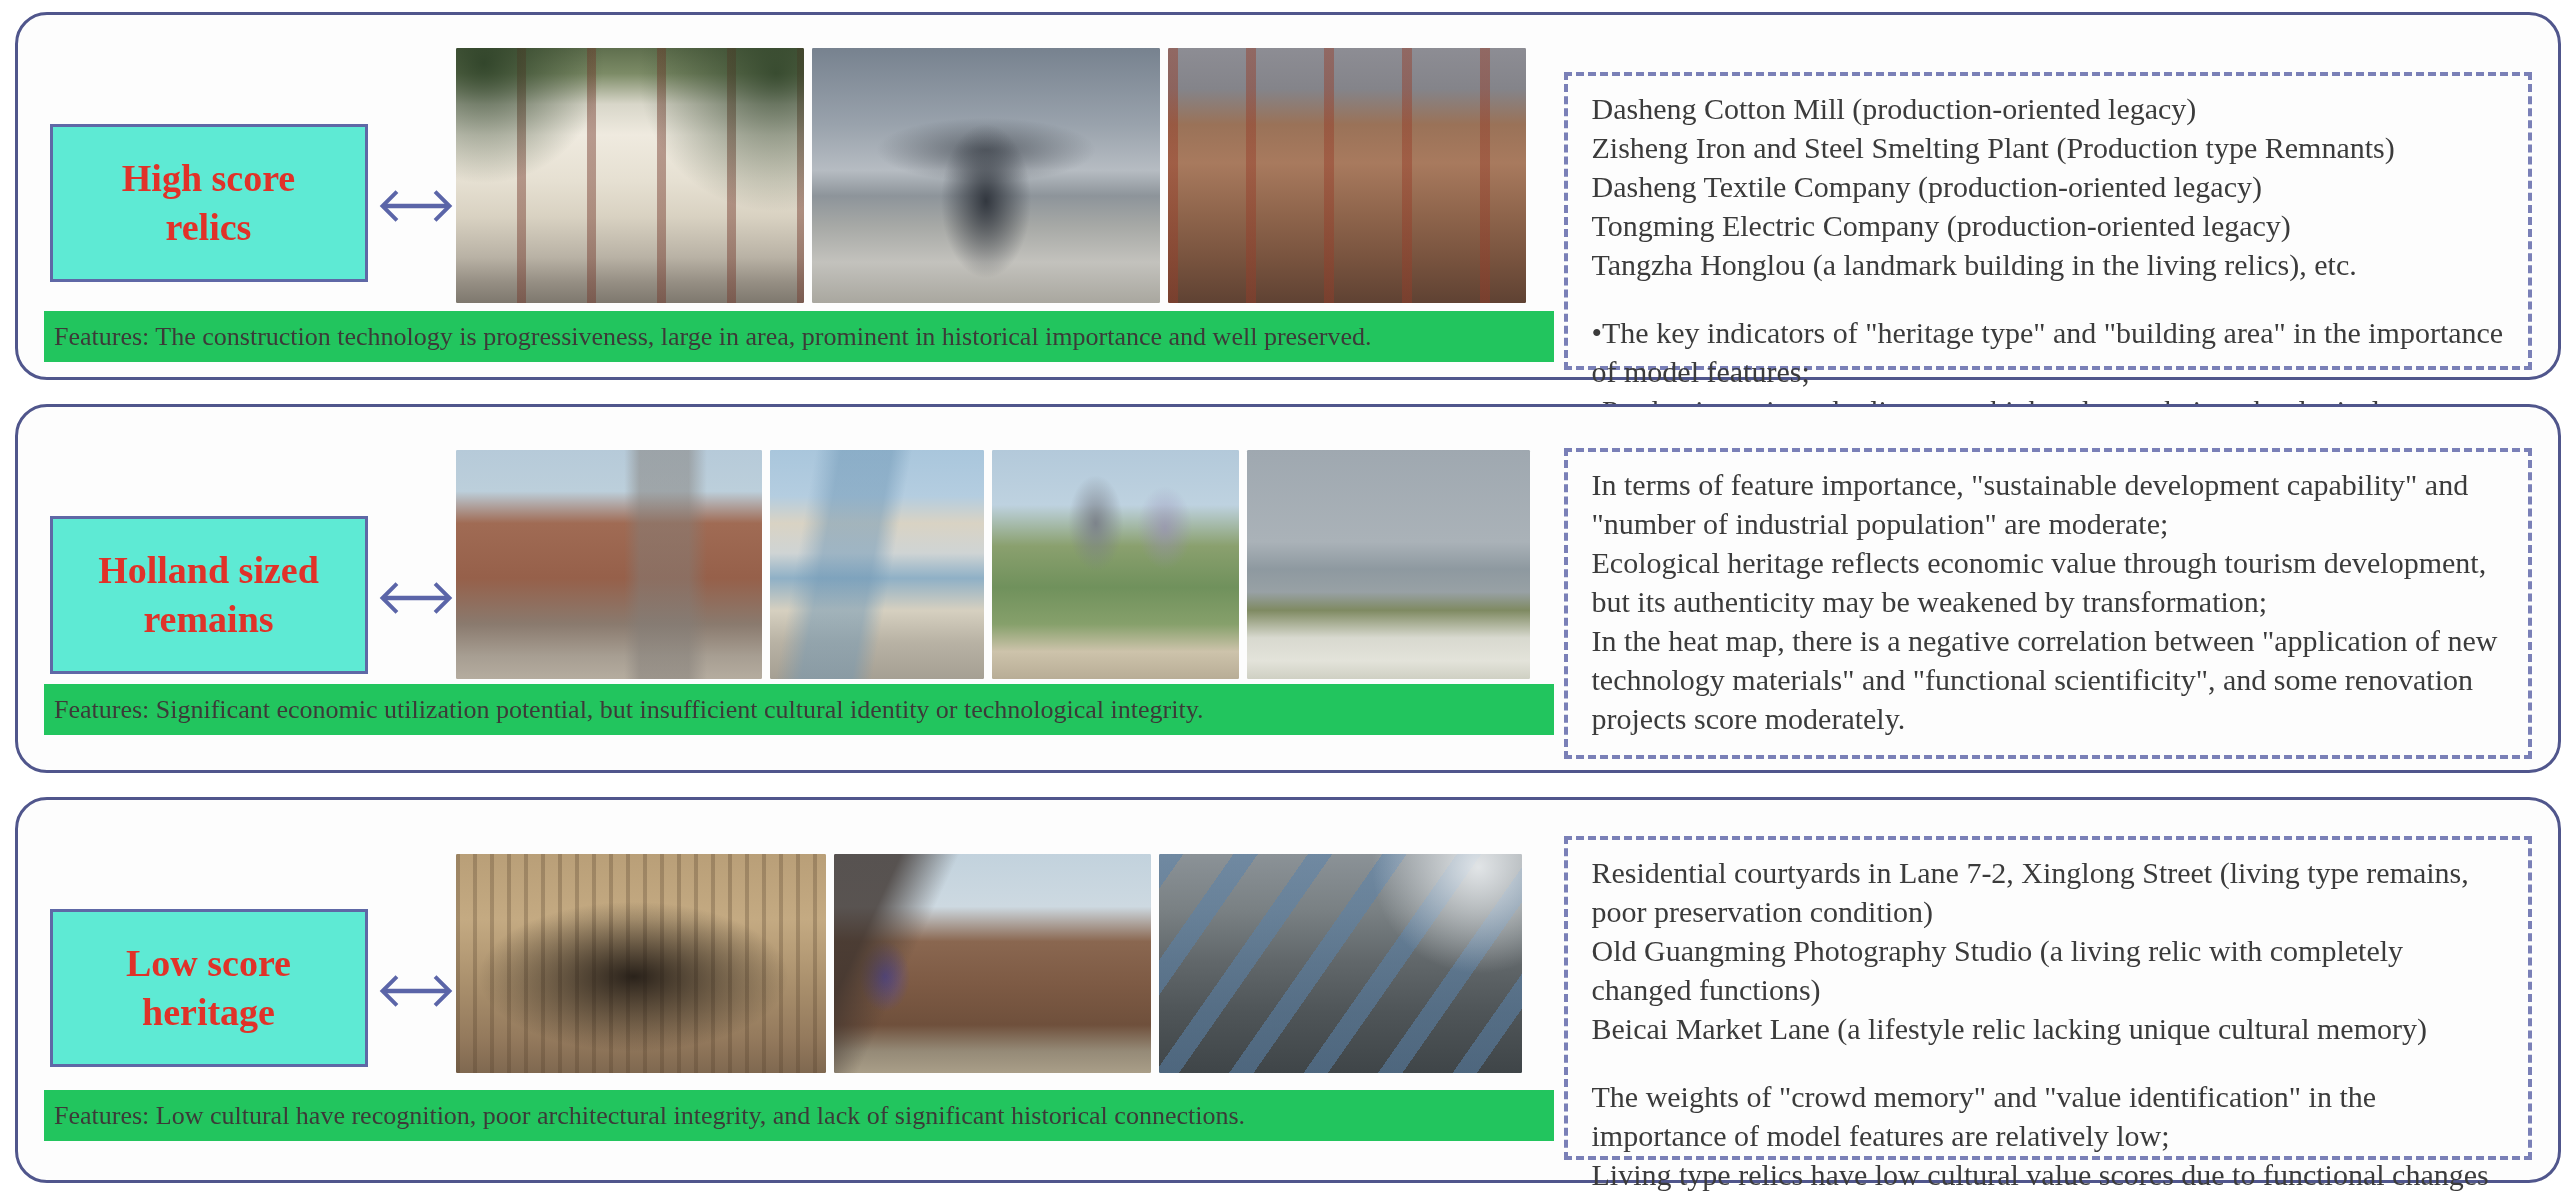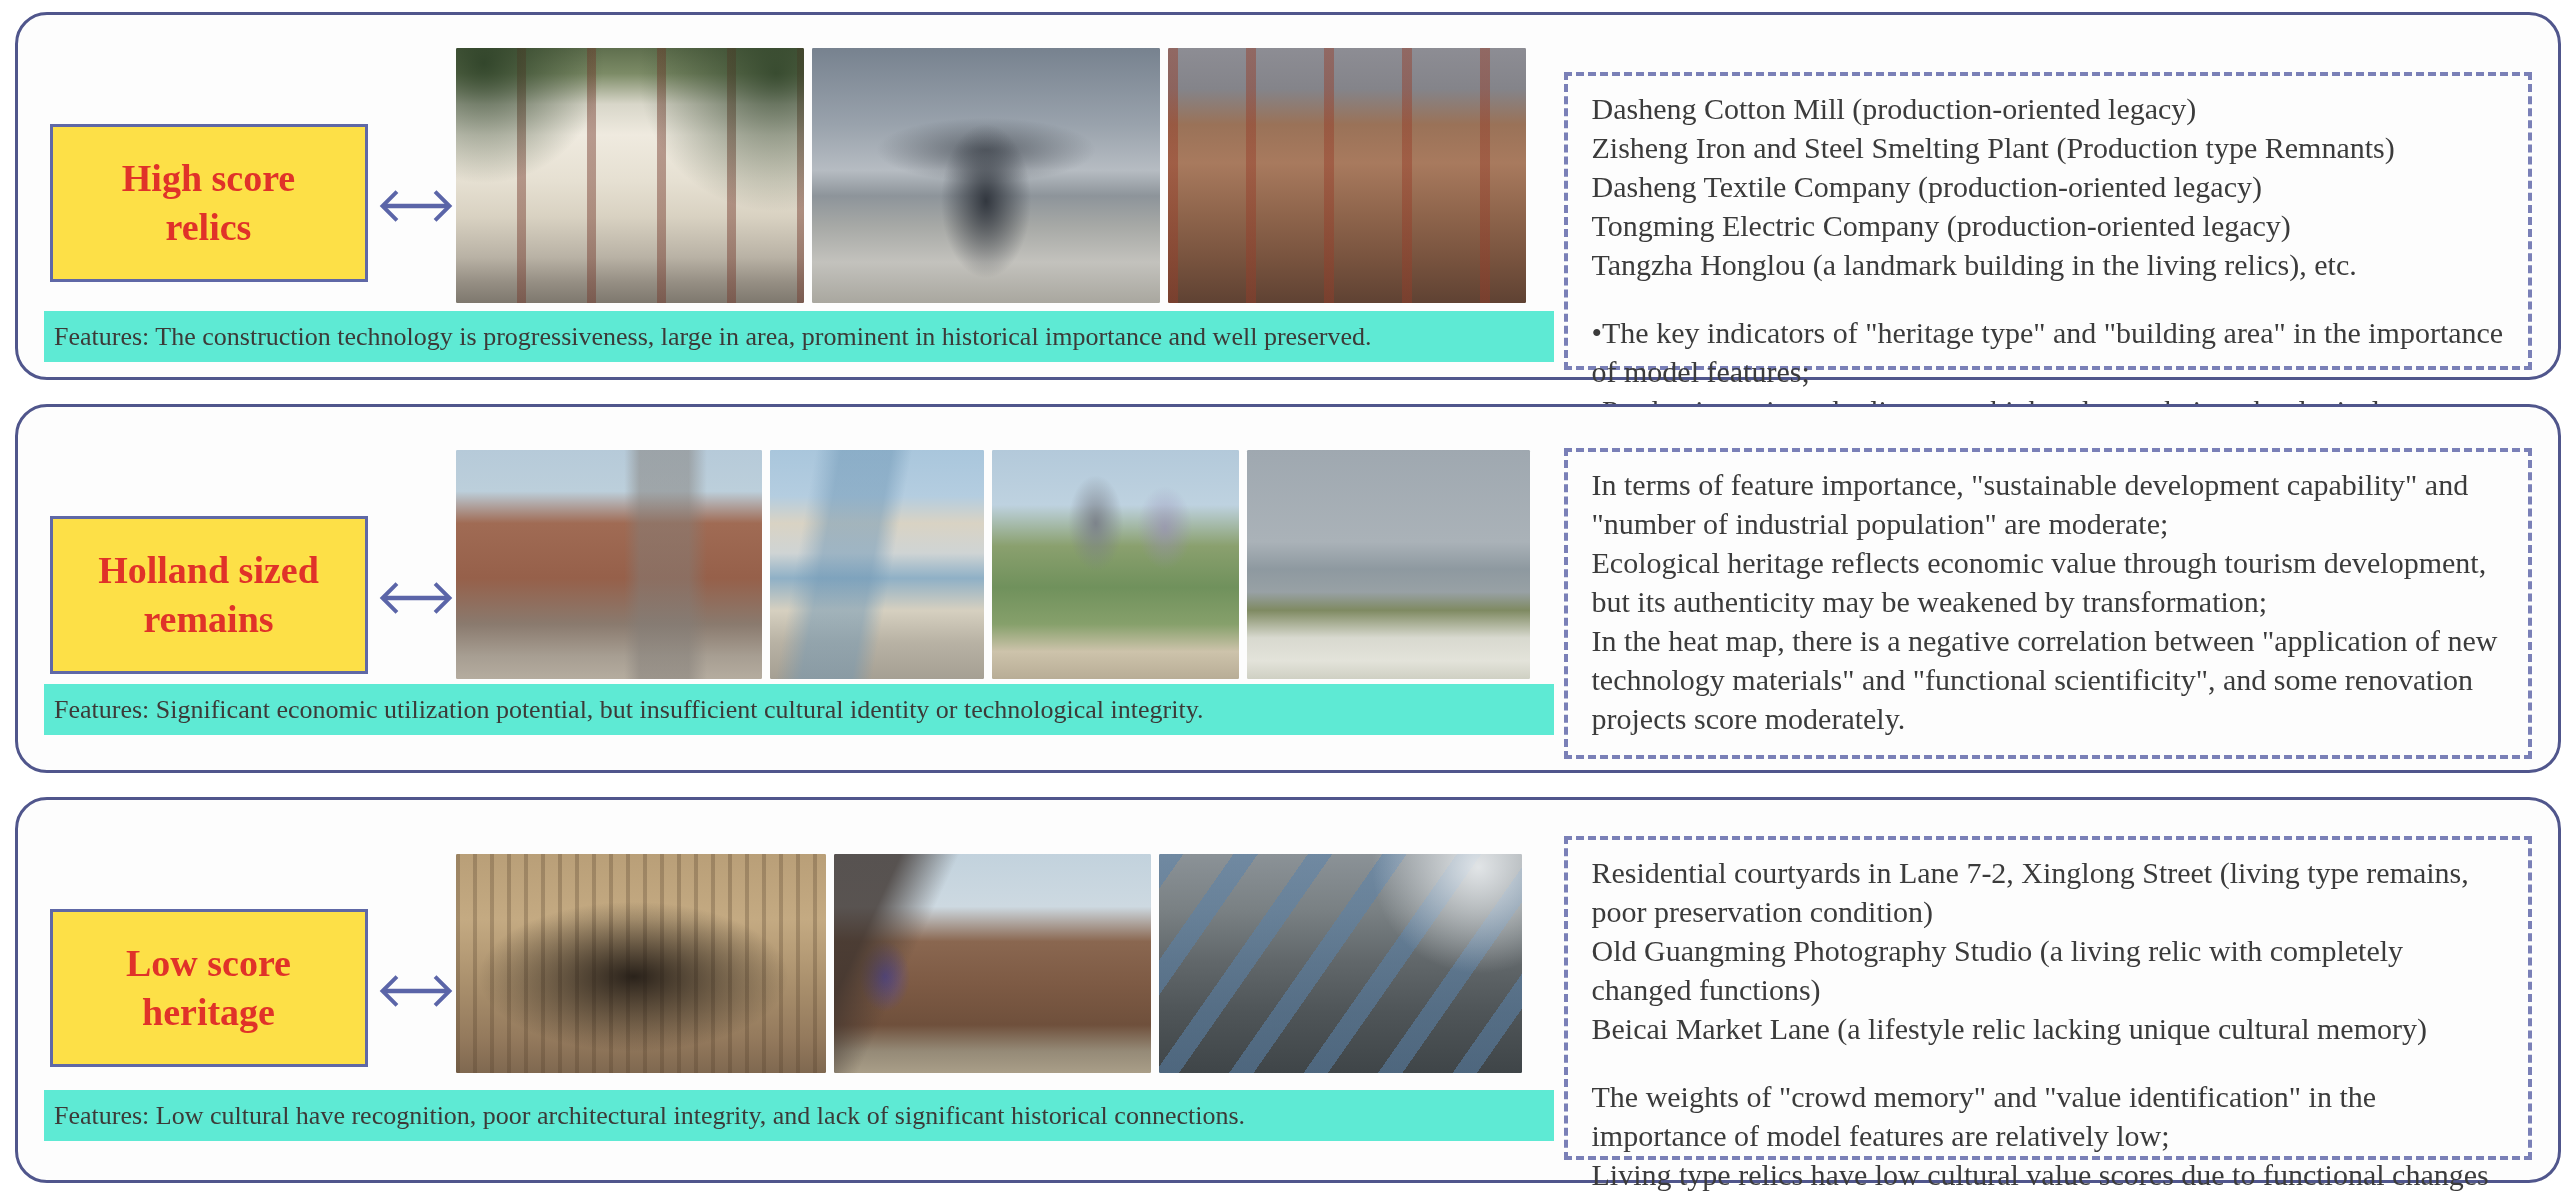--- a/index.html
+++ b/index.html
@@ -8,21 +8,21 @@
 
   
   .panel{position:absolute;left:14.5px;width:2546px;border:3.3px solid #50568c;border-radius:32px;
          background:#fdfdfd;box-sizing:border-box;}
   .panel1{top:12px;height:368px;}
   .panel2{top:404px;height:369px;}
   .panel3{top:797px;height:386px;}
 
   
   .label-box{position:absolute;left:32px;top:109px;width:318px;height:158px;
-             border:3.3px solid #5f68a6;background:#fde047;box-sizing:border-box;
+             border:3.3px solid #5f68a6;background:#5eead4;box-sizing:border-box;
              display:flex;align-items:center;justify-content:center;text-align:center;}
   .label-box span{color:#e03229;font-weight:bold;font-size:38px;line-height:1.28;padding:0 26px;}
 
   
   .arrow{position:absolute;left:355px;top:168px;width:86px;height:46px;}
 
   
   .photos{position:absolute;left:438px;display:flex;gap:8px;}
   .photos1{top:33px;height:255px;}
   .photos2{top:43px;height:229px;}
@@ -62,21 +62,21 @@
   .ph-r3-2{width:317px;background:
     linear-gradient(115deg, rgba(60,50,45,.8) 0 16%, rgba(60,50,45,0) 30%),
     radial-gradient(ellipse 13% 26% at 16% 56%, rgba(80,70,150,.85), rgba(80,70,150,0) 62%),
     linear-gradient(180deg,#c2d2dd 0%,#cdd9e1 24%,#8a6750 40%,#7d5a44 60%,#6f503c 78%,#958a77 90%,#a99e88 100%);}
   .ph-r3-3{width:363px;background:
     radial-gradient(circle at 88% 6%, rgba(235,238,240,.9), rgba(235,238,240,0) 28%),
     repeating-linear-gradient(125deg, rgba(90,130,170,.55) 0 20px, rgba(90,130,170,0) 20px 61px),
     linear-gradient(180deg,#8b9297 0%,#7a8184 25%,#62686b 48%,#4f5558 72%,#3f4548 100%);}
 
   
-  .features{position:absolute;left:26px;width:1510px;height:51px;background:#5eead4;
+  .features{position:absolute;left:26px;width:1510px;height:51px;background:#22c55e;
             display:flex;align-items:center;box-sizing:border-box;padding-left:10.5px;}
   .features span{color:#3c3a38;font-size:26px;white-space:pre-line;}
   .panel1 .features{top:296px;}
   .panel2 .features{top:277px;}
   .panel3 .features{top:290px;}
 
   
   .dashed-box{position:absolute;left:1546px;right:26px;border:4px dashed #7a80b7;
               box-sizing:border-box;padding:13px 22.4px 10.5px 24px;color:#3b3b3b;
               font-size:30px;line-height:1.3;}

